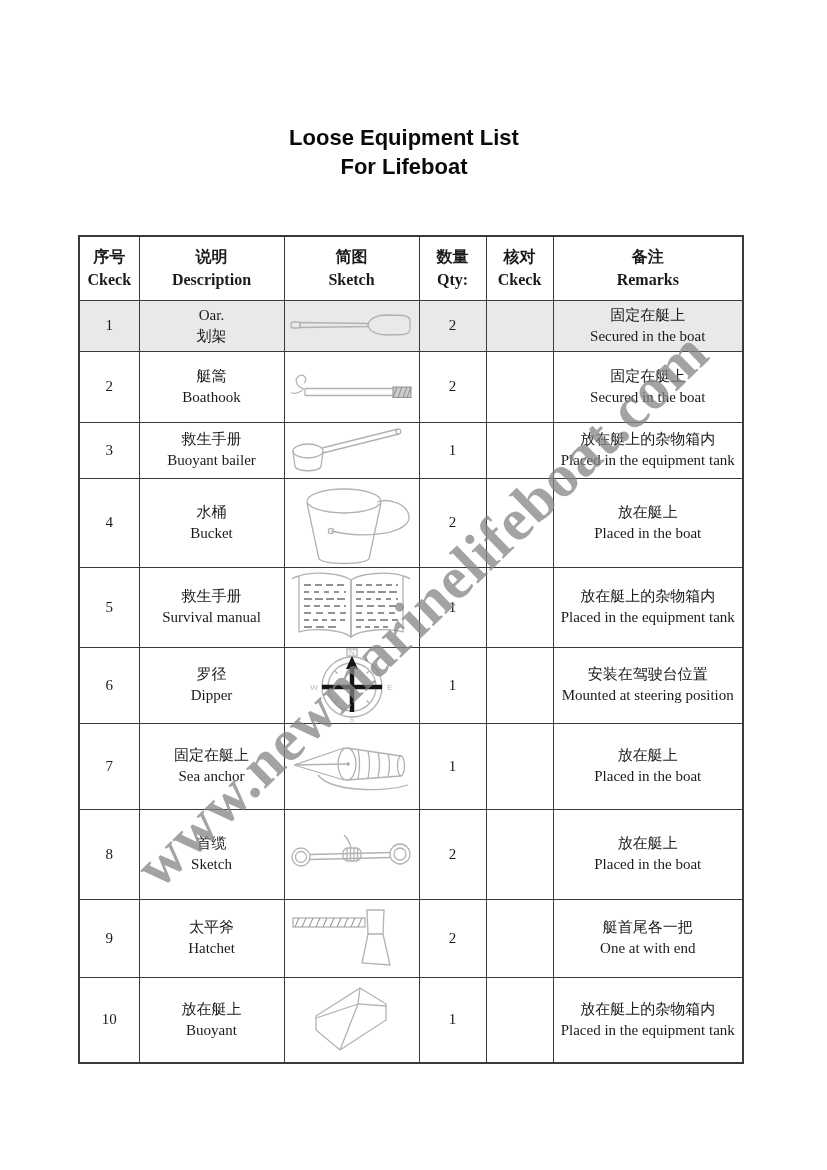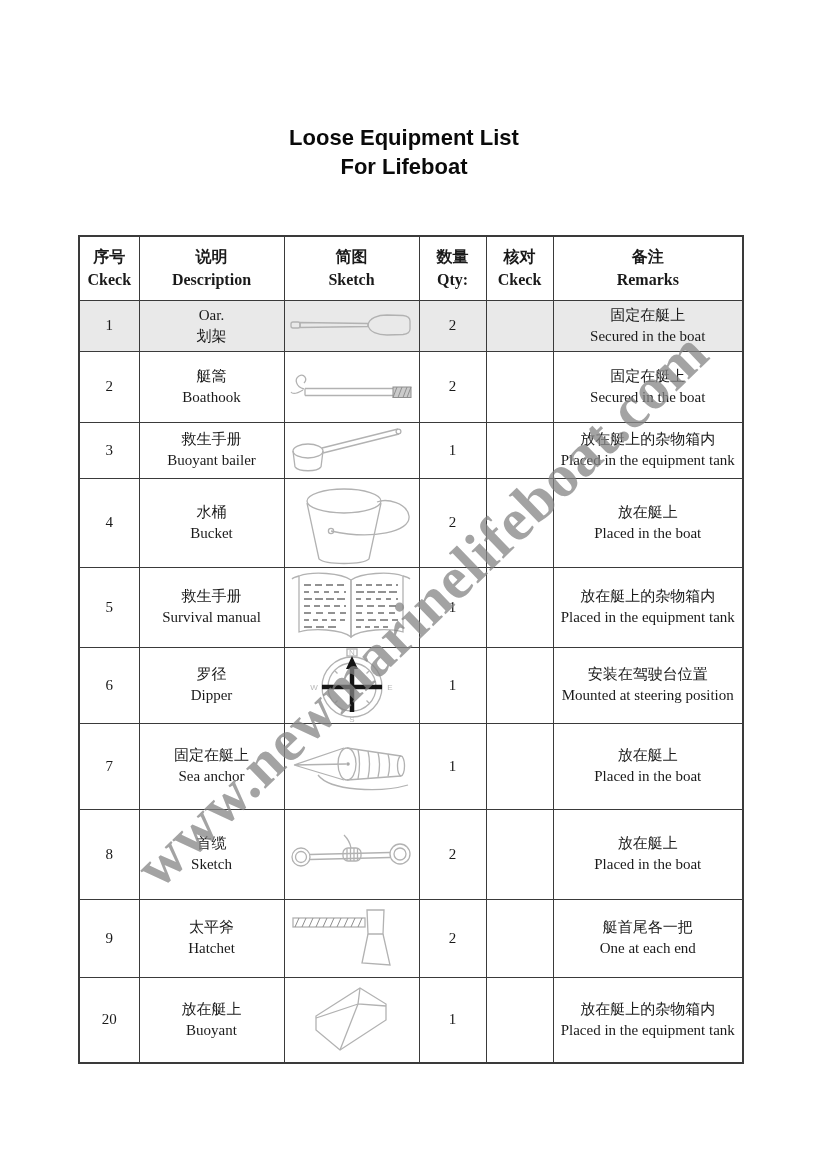--- a/index.html
+++ b/index.html
@@ -303,26 +303,26 @@
           <rect class="sk" x="5" y="15" width="72" height="9"></rect>
           <path class="skd" d="M11,15 L7,24 M18,15 L14,24 M25,15 L21,24 M32,15 L28,24 M39,15 L35,24 M46,15 L42,24 M53,15 L49,24 M60,15 L56,24 M67,15 L63,24 M74,15 L70,24" stroke-width="0.8"></path>
           <path class="sk" d="M79,7 L96,7 L95,31 L80,31 Z"></path>
           <path class="sk" d="M80,31 L74,60 L102,62 L95,31"></path>
         </svg>
       </td>
       <td>2</td>
       <td></td>
       <td>
         <div>艇首尾各一把</div>
-        <div>One at each end</div>
+        <div>One at with end</div>
       </td>
     </tr>
 
     <tr style="height:86px">
-      <td>20</td>
+      <td>10</td>
       <td>
         <div>放在艇上</div>
         <div>Buoyant</div>
       </td>
       <td class="sketch-cell">
         <svg width="100" height="72" viewBox="0 0 100 72">
           <path class="sk" d="M58,4 L84,20 L84,36 L38,66 L14,46 L14,32 Z"></path>
           <path class="sk" d="M58,4 L56,20 L84,22 M56,20 L14,34 M56,20 L38,66"></path>
         </svg>
       </td>

